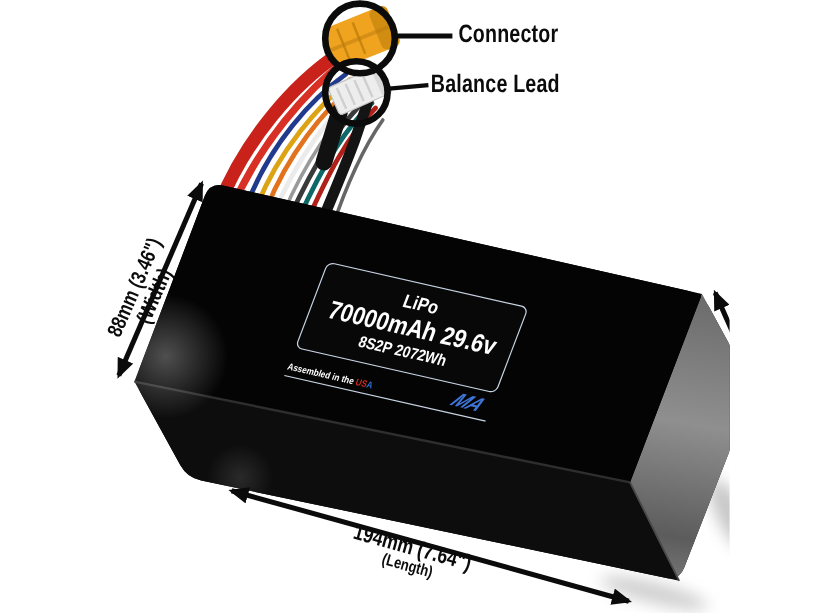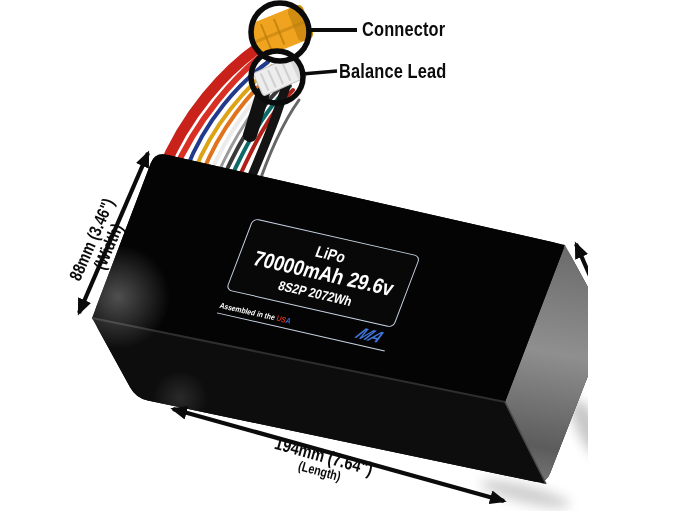--- a/index.html
+++ b/index.html
@@ -1,18 +1,19 @@
 <!DOCTYPE html>
 <html style="--connector-orange: #f0a31f; --connector-orange-dark: #d18d12; --logo-blue: #3e74d6; --usa-red: #cc2a1e; --usa-blue: #2a6fd4; --label-border: #c7d3e2; --annotation-black: #0b0b0b;"><head>
 <meta charset="utf-8">
 <style>
   html,body{margin:0;padding:0;background:#fff;}
   .stage{
     position:relative;width:588px;height:511px;background:#ffffff;overflow:hidden;
     font-family:"Liberation Sans",sans-serif;
+    margin-left:20px;
   }
   .scene{position:absolute;left:0;top:0;}
   
   .callout{
     position:absolute;font-weight:bold;font-size:21px;color:#0b0b0b;
     white-space:nowrap;transform:scaleX(0.78);transform-origin:0 0;letter-spacing:.2px;
   }
   #callout-connector{left:362px;top:17px;}
   #callout-balance{left:339px;top:59px;}
   

